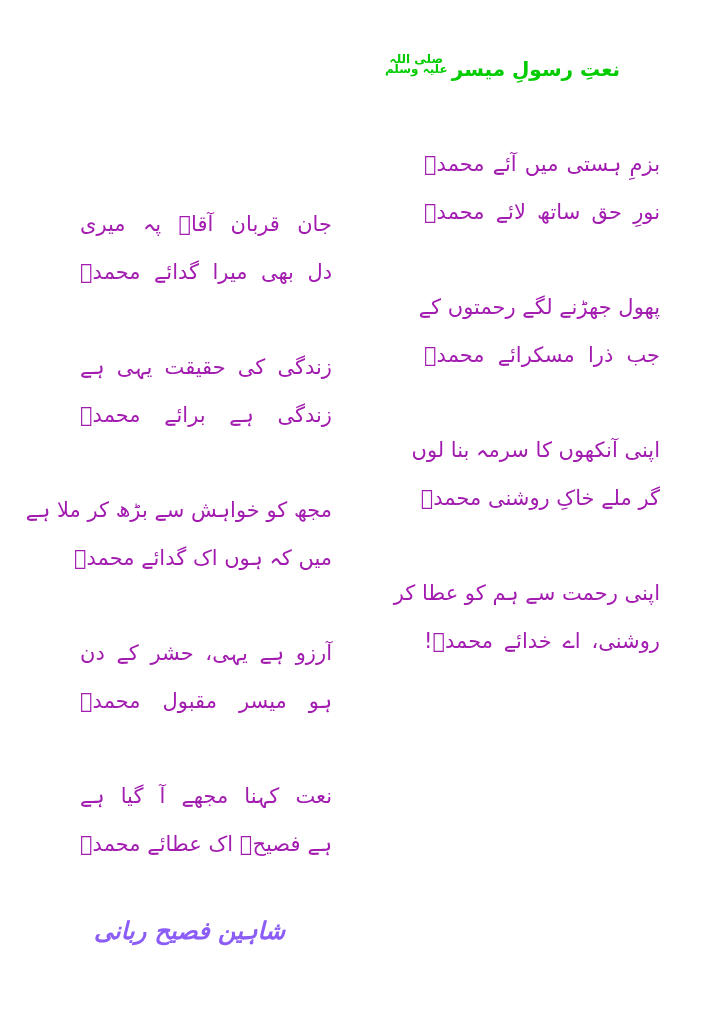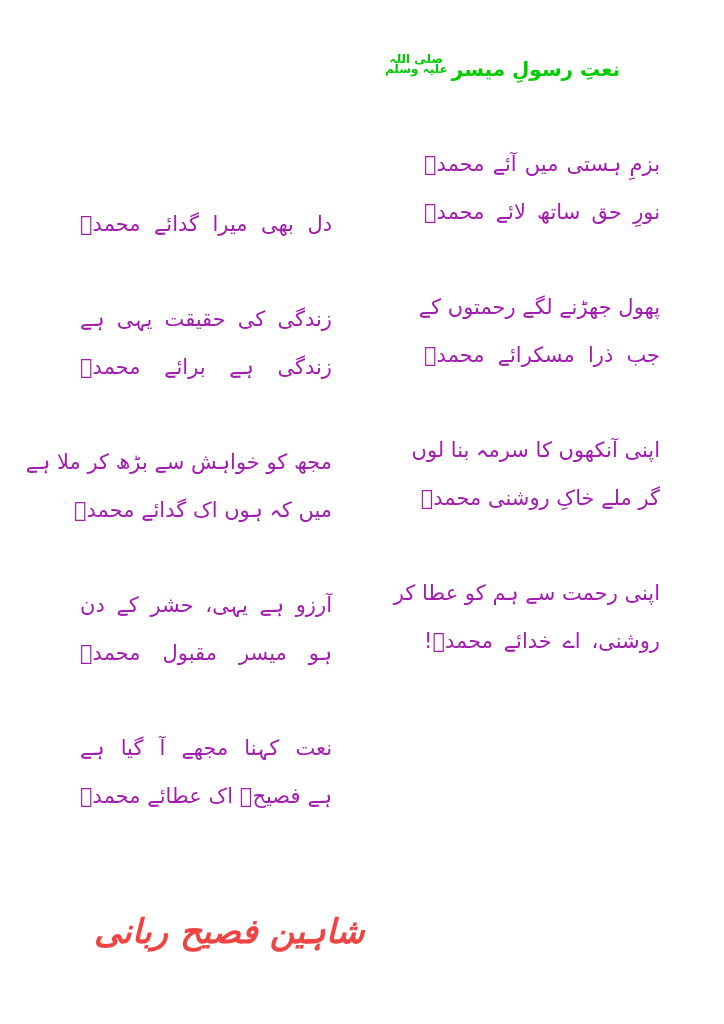--- a/index.html
+++ b/index.html
@@ -75,22 +75,22 @@
     text-align: justify;
     text-align-last: justify;
     -moz-text-align-last: justify;
   }
 
   
   .signature {
     position: absolute;
     top: 886px;
     left: 94px;
-    color: #ef4444;
-    font-size: 34px;
+    color: #8b5cf6;
+    font-size: 24px;
     font-weight: bold;
     font-style: italic;
     line-height: 90px;
     white-space: nowrap;
     direction: rtl;
   }
 </style>
 </head>
 <body>
 
@@ -118,20 +118,21 @@
       <div class="poem-line">گر ملے خاکِ روشنی محمدؐ</div>
     </div>
     <div class="couplet">
       <div class="poem-line">اپنی رحمت سے ہم کو عطا کر</div>
       <div class="poem-line">روشنی، اے خدائے محمدؐ!</div>
     </div>
   </div>
 
   <div class="poem-column col-left">
     <div class="couplet">
+      <div class="poem-line">جان قربان آقاؐ پہ میری</div>
       <div class="poem-line">دل بھی میرا گدائے محمدؐ</div>
     </div>
     <div class="couplet">
       <div class="poem-line">زندگی کی حقیقت یہی ہے</div>
       <div class="poem-line">زندگی ہے برائے محمدؐ</div>
     </div>
     <div class="couplet">
       <div class="poem-line">مجھ کو خواہش سے بڑھ کر ملا ہے</div>
       <div class="poem-line">میں کہ ہوں اک گدائے محمدؐ</div>
     </div>

